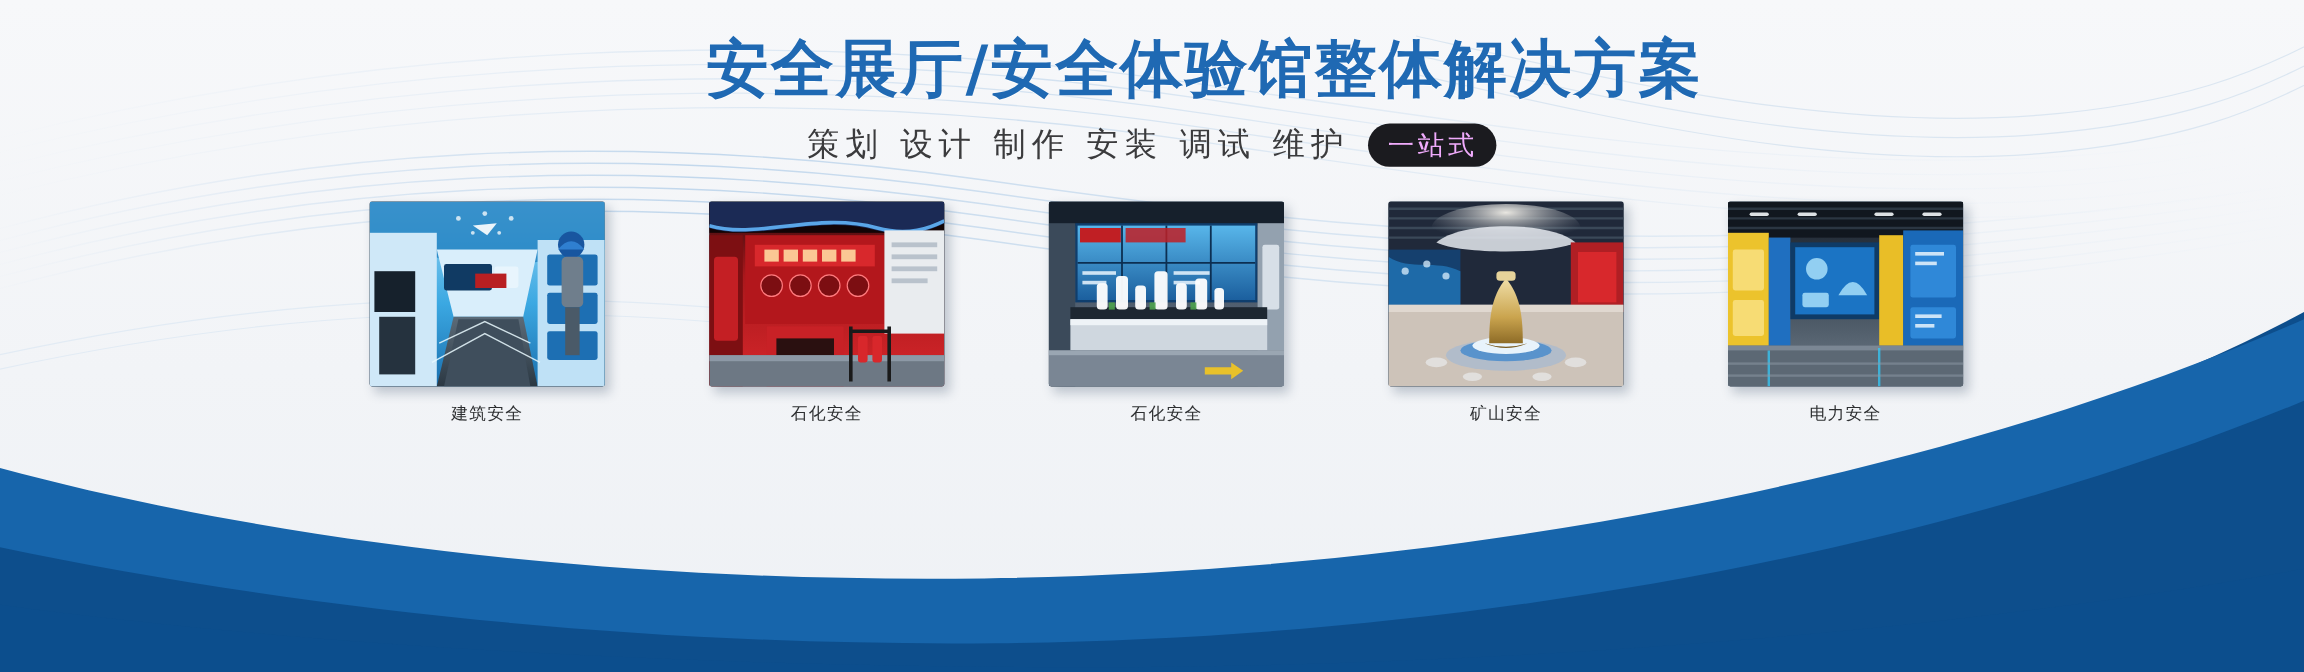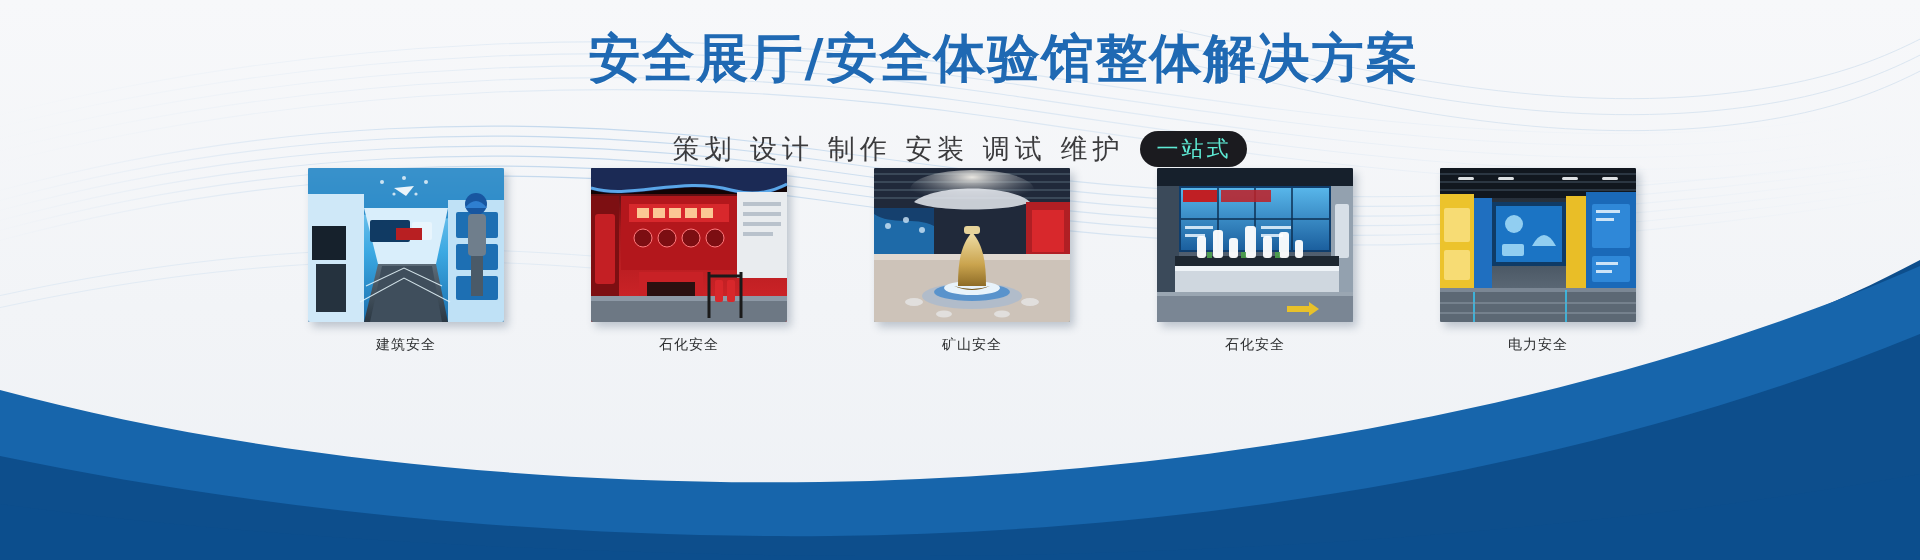--- a/index.html
+++ b/index.html
@@ -31,30 +31,29 @@
     letter-spacing:2px;
     font-family:"DejaVu Sans","Liberation Sans",sans-serif;
     text-shadow:0 1px 0 rgba(255,255,255,.7);
     white-space:nowrap;
     padding-left:44px;
   }
   .subtitle-row{
     position:absolute;left:0;top:102px;width:1920px;
     display:flex;align-items:center;justify-content:center;gap:16px;
     white-space:nowrap;
-    margin-top:28px;
   }
   .subtitle-text{
     font-size:27px;line-height:38px;color:#3b3b3d;letter-spacing:5px;
     font-family:"DejaVu Sans","Liberation Sans",sans-serif;
   }
   .badge{
     display:inline-flex;align-items:center;justify-content:center;
     height:36px;padding:0 16px;border-radius:18px;
-    background:#1b1b1f;color:#5eead4;
+    background:#1b1b1f;color:#f0abfc;
     font-size:22px;letter-spacing:3px;
     font-family:"DejaVu Sans","Liberation Sans",sans-serif;
   }
 
   
   .gallery{
     position:absolute;left:0;top:168px;width:1920px;
     display:flex;justify-content:center;align-items:flex-start;
     gap:26px;
   }
@@ -245,20 +244,79 @@
             </g>
           </svg>
         </div>
         <div class="caption">石化安全</div>
       </div>
 
       <div class="card">
         <div class="thumb">
           <svg viewBox="0 0 196 154" preserveAspectRatio="none" aria-hidden="true">
             <defs>
+              <linearGradient id="g3a" x1="0" y1="0" x2="0" y2="1">
+                <stop offset="0%" stop-color="#2c3a4c"></stop>
+                  <stop offset="100%" stop-color="#6d7b8a"></stop>
+              </linearGradient>
+              <linearGradient id="g3b" x1="0" y1="0" x2="0" y2="1">
+                <stop offset="0%" stop-color="#58b6ea"></stop>
+                  <stop offset="100%" stop-color="#1b5f9e"></stop>
+              </linearGradient>
+            </defs>
+            <rect width="196" height="154" fill="url(#g3a)"></rect>
+            <rect x="0" y="0" width="196" height="20" fill="#16202c"></rect>
+            <rect x="22" y="18" width="152" height="66" fill="#0f3e6d"></rect>
+            <rect x="24" y="20" width="148" height="62" fill="url(#g3b)"></rect>
+            <g stroke="#0c2f52" stroke-width="1.5">
+              <line x1="61" y1="20" x2="61" y2="82"></line>
+                <line x1="98" y1="20" x2="98" y2="82"></line>
+                <line x1="135" y1="20" x2="135" y2="82"></line>
+              <line x1="24" y1="51" x2="172" y2="51"></line>
+            </g>
+            <rect x="26" y="22" width="34" height="12" fill="#c01f24"></rect>
+            <rect x="64" y="22" width="50" height="12" fill="#c01f24" opacity=".85"></rect>
+            <g fill="#eaf6ff" opacity=".85">
+              <rect x="28" y="58" width="28" height="3"></rect>
+                <rect x="28" y="66" width="20" height="3"></rect>
+              <rect x="104" y="58" width="30" height="3"></rect>
+                <rect x="104" y="66" width="22" height="3"></rect>
+            </g>
+            <rect x="0" y="18" width="22" height="136" fill="#3b4a5a"></rect>
+            <rect x="174" y="18" width="22" height="136" fill="#93a1af"></rect>
+            <rect x="178" y="36" width="14" height="54" rx="2" fill="#d7dfe7"></rect>
+            <rect x="18" y="88" width="164" height="10" fill="#1d2731"></rect>
+            <rect x="18" y="98" width="164" height="26" fill="#cfd7df"></rect>
+            <rect x="18" y="98" width="164" height="5" fill="#eef3f7"></rect>
+            <g fill="#ffffff" opacity=".95">
+              <rect x="40" y="68" width="9" height="22" rx="3"></rect>
+              <rect x="56" y="62" width="10" height="28" rx="3"></rect>
+              <rect x="72" y="70" width="9" height="20" rx="3"></rect>
+              <rect x="88" y="58" width="11" height="32" rx="3"></rect>
+              <rect x="106" y="68" width="9" height="22" rx="3"></rect>
+              <rect x="122" y="64" width="10" height="26" rx="3"></rect>
+              <rect x="138" y="72" width="8" height="18" rx="3"></rect>
+            </g>
+            <g fill="#4da24d" opacity=".9">
+              <rect x="50" y="84" width="5" height="6"></rect>
+                <rect x="84" y="84" width="5" height="6"></rect>
+                <rect x="118" y="84" width="5" height="6"></rect>
+            </g>
+            <rect x="0" y="124" width="196" height="30" fill="#7a8694"></rect>
+            <rect x="0" y="124" width="196" height="4" fill="#9aa6b2"></rect>
+            <polygon points="130,138 152,138 152,134 162,141 152,148 152,144 130,144" fill="#e8c12a"></polygon>
+          </svg>
+        </div>
+        <div class="caption">石化安全</div>
+      </div>
+
+      <div class="card">
+        <div class="thumb">
+          <svg viewBox="0 0 196 154" preserveAspectRatio="none" aria-hidden="true">
+            <defs>
               <linearGradient id="g4a" x1="0" y1="0" x2="0" y2="1">
                 <stop offset="0%" stop-color="#18212e"></stop>
                   <stop offset="46%" stop-color="#3a4a5c"></stop>
                   <stop offset="100%" stop-color="#cfc6bd"></stop>
               </linearGradient>
               <radialGradient id="g4c" cx="50%" cy="18%" r="60%">
                 <stop offset="0%" stop-color="#f4f1ea"></stop>
                   <stop offset="100%" stop-color="#8e96a0" stop-opacity="0"></stop>
               </radialGradient>
               <linearGradient id="g4b" x1="0" y1="0" x2="0" y2="1">
@@ -302,79 +360,20 @@
             </g>
           </svg>
         </div>
         <div class="caption">矿山安全</div>
       </div>
 
       <div class="card">
         <div class="thumb">
           <svg viewBox="0 0 196 154" preserveAspectRatio="none" aria-hidden="true">
             <defs>
-              <linearGradient id="g3a" x1="0" y1="0" x2="0" y2="1">
-                <stop offset="0%" stop-color="#2c3a4c"></stop>
-                  <stop offset="100%" stop-color="#6d7b8a"></stop>
-              </linearGradient>
-              <linearGradient id="g3b" x1="0" y1="0" x2="0" y2="1">
-                <stop offset="0%" stop-color="#58b6ea"></stop>
-                  <stop offset="100%" stop-color="#1b5f9e"></stop>
-              </linearGradient>
-            </defs>
-            <rect width="196" height="154" fill="url(#g3a)"></rect>
-            <rect x="0" y="0" width="196" height="20" fill="#16202c"></rect>
-            <rect x="22" y="18" width="152" height="66" fill="#0f3e6d"></rect>
-            <rect x="24" y="20" width="148" height="62" fill="url(#g3b)"></rect>
-            <g stroke="#0c2f52" stroke-width="1.5">
-              <line x1="61" y1="20" x2="61" y2="82"></line>
-                <line x1="98" y1="20" x2="98" y2="82"></line>
-                <line x1="135" y1="20" x2="135" y2="82"></line>
-              <line x1="24" y1="51" x2="172" y2="51"></line>
-            </g>
-            <rect x="26" y="22" width="34" height="12" fill="#c01f24"></rect>
-            <rect x="64" y="22" width="50" height="12" fill="#c01f24" opacity=".85"></rect>
-            <g fill="#eaf6ff" opacity=".85">
-              <rect x="28" y="58" width="28" height="3"></rect>
-                <rect x="28" y="66" width="20" height="3"></rect>
-              <rect x="104" y="58" width="30" height="3"></rect>
-                <rect x="104" y="66" width="22" height="3"></rect>
-            </g>
-            <rect x="0" y="18" width="22" height="136" fill="#3b4a5a"></rect>
-            <rect x="174" y="18" width="22" height="136" fill="#93a1af"></rect>
-            <rect x="178" y="36" width="14" height="54" rx="2" fill="#d7dfe7"></rect>
-            <rect x="18" y="88" width="164" height="10" fill="#1d2731"></rect>
-            <rect x="18" y="98" width="164" height="26" fill="#cfd7df"></rect>
-            <rect x="18" y="98" width="164" height="5" fill="#eef3f7"></rect>
-            <g fill="#ffffff" opacity=".95">
-              <rect x="40" y="68" width="9" height="22" rx="3"></rect>
-              <rect x="56" y="62" width="10" height="28" rx="3"></rect>
-              <rect x="72" y="70" width="9" height="20" rx="3"></rect>
-              <rect x="88" y="58" width="11" height="32" rx="3"></rect>
-              <rect x="106" y="68" width="9" height="22" rx="3"></rect>
-              <rect x="122" y="64" width="10" height="26" rx="3"></rect>
-              <rect x="138" y="72" width="8" height="18" rx="3"></rect>
-            </g>
-            <g fill="#4da24d" opacity=".9">
-              <rect x="50" y="84" width="5" height="6"></rect>
-                <rect x="84" y="84" width="5" height="6"></rect>
-                <rect x="118" y="84" width="5" height="6"></rect>
-            </g>
-            <rect x="0" y="124" width="196" height="30" fill="#7a8694"></rect>
-            <rect x="0" y="124" width="196" height="4" fill="#9aa6b2"></rect>
-            <polygon points="130,138 152,138 152,134 162,141 152,148 152,144 130,144" fill="#e8c12a"></polygon>
-          </svg>
-        </div>
-        <div class="caption">石化安全</div>
-      </div>
-
-      <div class="card">
-        <div class="thumb">
-          <svg viewBox="0 0 196 154" preserveAspectRatio="none" aria-hidden="true">
-            <defs>
               <linearGradient id="g5a" x1="0" y1="0" x2="0" y2="1">
                 <stop offset="0%" stop-color="#171e28"></stop>
                   <stop offset="48%" stop-color="#3c4956"></stop>
                   <stop offset="100%" stop-color="#707d8a"></stop>
               </linearGradient>
             </defs>
             <rect width="196" height="154" fill="url(#g5a)"></rect>
             <rect x="0" y="0" width="196" height="30" fill="#11171f"></rect>
             <g stroke="#2b3642" stroke-width="2">
               <line x1="0" y1="6" x2="196" y2="6"></line>

